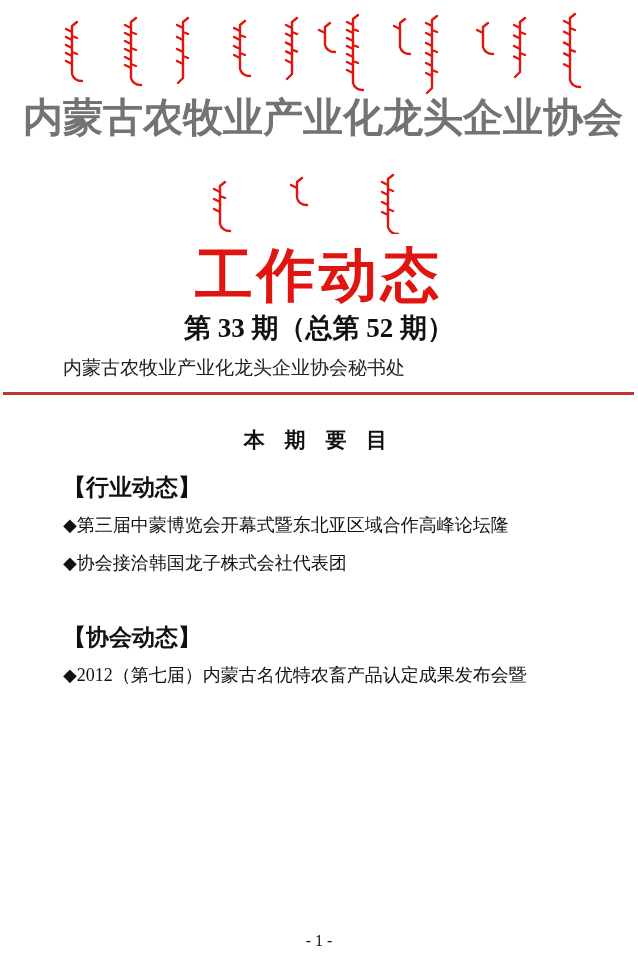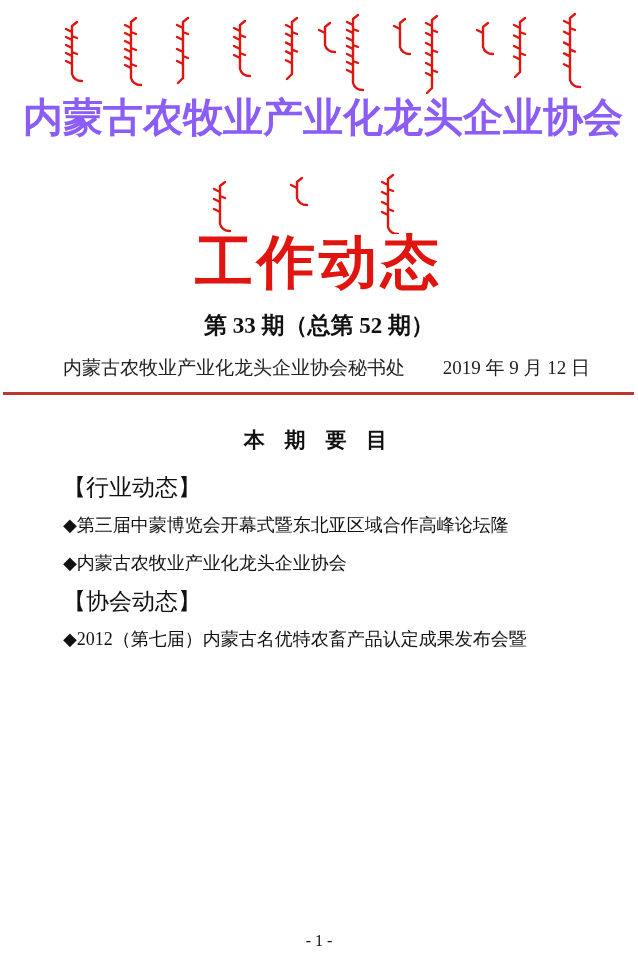--- a/index.html
+++ b/index.html
@@ -11,37 +11,37 @@
     overflow:hidden;
     font-family:"Liberation Serif","DejaVu Serif",serif;
   }
   .banner-top{position:absolute;left:40px;top:12px;width:560px;height:84px;}
   .banner-mid{position:absolute;left:200px;top:172px;width:240px;height:62px;}
   .org-title{
     position:absolute;top:90px;left:0;right:0;margin:0;
     text-align:center;
     font-size:40px;font-weight:bold;
     letter-spacing:0px;
-    color:#8b5cf6;
+    color:#737373;
     font-family:"Liberation Serif","DejaVu Serif",serif;
     white-space:nowrap;
     padding-left:8px;
   }
   .newsletter-title{
-    position:absolute;top:224px;left:0;right:0;margin:0;
+    position:absolute;top:224px;left:0;right:0;margin:13px;
     text-align:center;
     font-size:58px;font-weight:bold;
     letter-spacing:4px;
     color:#e01510;
     font-family:"Liberation Serif","DejaVu Serif",serif;
   }
   .issue-line{
     position:absolute;top:310px;left:0;width:100%;
     text-align:center;
-    font-size:23px;font-weight:bold;color:#111111;
+    font-size:27px;font-weight:bold;color:#111111;
   }
   .byline{
     position:absolute;top:355px;left:63px;right:48px;
     display:flex;justify-content:space-between;align-items:center;
     font-size:19px;color:#222222;
   }
   .red-rule{
     position:absolute;top:392px;left:3px;right:4px;height:3px;
     background:#bd3430;
   }
@@ -49,28 +49,28 @@
     position:absolute;top:426px;left:0;width:100%;
     text-align:center;
     font-size:21px;font-weight:bold;letter-spacing:7px;color:#111111;
     font-family:"Liberation Sans","DejaVu Sans",sans-serif;
   }
   .toc-body{
     position:absolute;top:468px;left:63px;right:50px;
     color:#111111;
   }
   .section-header{
-    font-size:23px;font-weight:normal;line-height:38px;
+    font-size:23px;font-weight:bold;line-height:38px;
     font-family:"Liberation Sans","DejaVu Sans",sans-serif;
   }
   .toc-line{
     font-size:18px;line-height:38px;
     font-family:"Liberation Serif","DejaVu Serif",serif;
   }
-  .section-association{}
+  .section-association{margin-top:36px;}
   .page-footer{
     position:absolute;bottom:12px;left:0;width:100%;
     text-align:center;
     font-size:16px;color:#111111;
   }
 </style>
 </head>
 <body>
 
 <div class="page">
@@ -97,33 +97,32 @@
       <path d="M97 10 v16 M97 10 l5 -4 M97 16.0 l-6 -3 M97 26 q2 7 10 7" fill="none" stroke="#e01510" stroke-width="2.4" stroke-linecap="round"></path>
       <path d="M188 7 v48 M188 7 l5 -4 M188 13.0 l-6 -3 M188 23.0 l-6 -3 M188 33.0 l-6 -3 M188 43.0 l-6 -3 M188 17.0 l5 2 M188 37.0 l5 2 M188 55 q2 7 10 7" fill="none" stroke="#e01510" stroke-width="2.4" stroke-linecap="round"></path>
     </svg>
 
   <h2 class="newsletter-title">工作动态</h2>
 
   <div class="issue-line">第 33 期（总第 52 期）</div>
 
   <div class="byline">
     <span>内蒙古农牧业产业化龙头企业协会秘书处</span>
-    <span>2019 年 9 月 12 日</span>
   </div>
 
   <div class="red-rule"></div>
 
   <div class="toc-heading">本 期 要 目</div>
 
   <div class="toc-body">
 
     <div class="section">
       <div class="section-header">【行业动态】</div>
       <div class="toc-line">◆第三届中蒙博览会开幕式暨东北亚区域合作高峰论坛隆</div>
-      <div class="toc-line">◆内蒙古农牧业产业化龙头企业协会</div>
+      <div class="toc-line">◆协会接洽韩国龙子株式会社代表团</div>
     </div>
 
     <div class="section section-association">
       <div class="section-header">【协会动态】</div>
       <div class="toc-line">◆2012（第七届）内蒙古名优特农畜产品认定成果发布会暨</div>
     </div>
 
   </div>
 
   <div class="page-footer">- 1 -</div>

